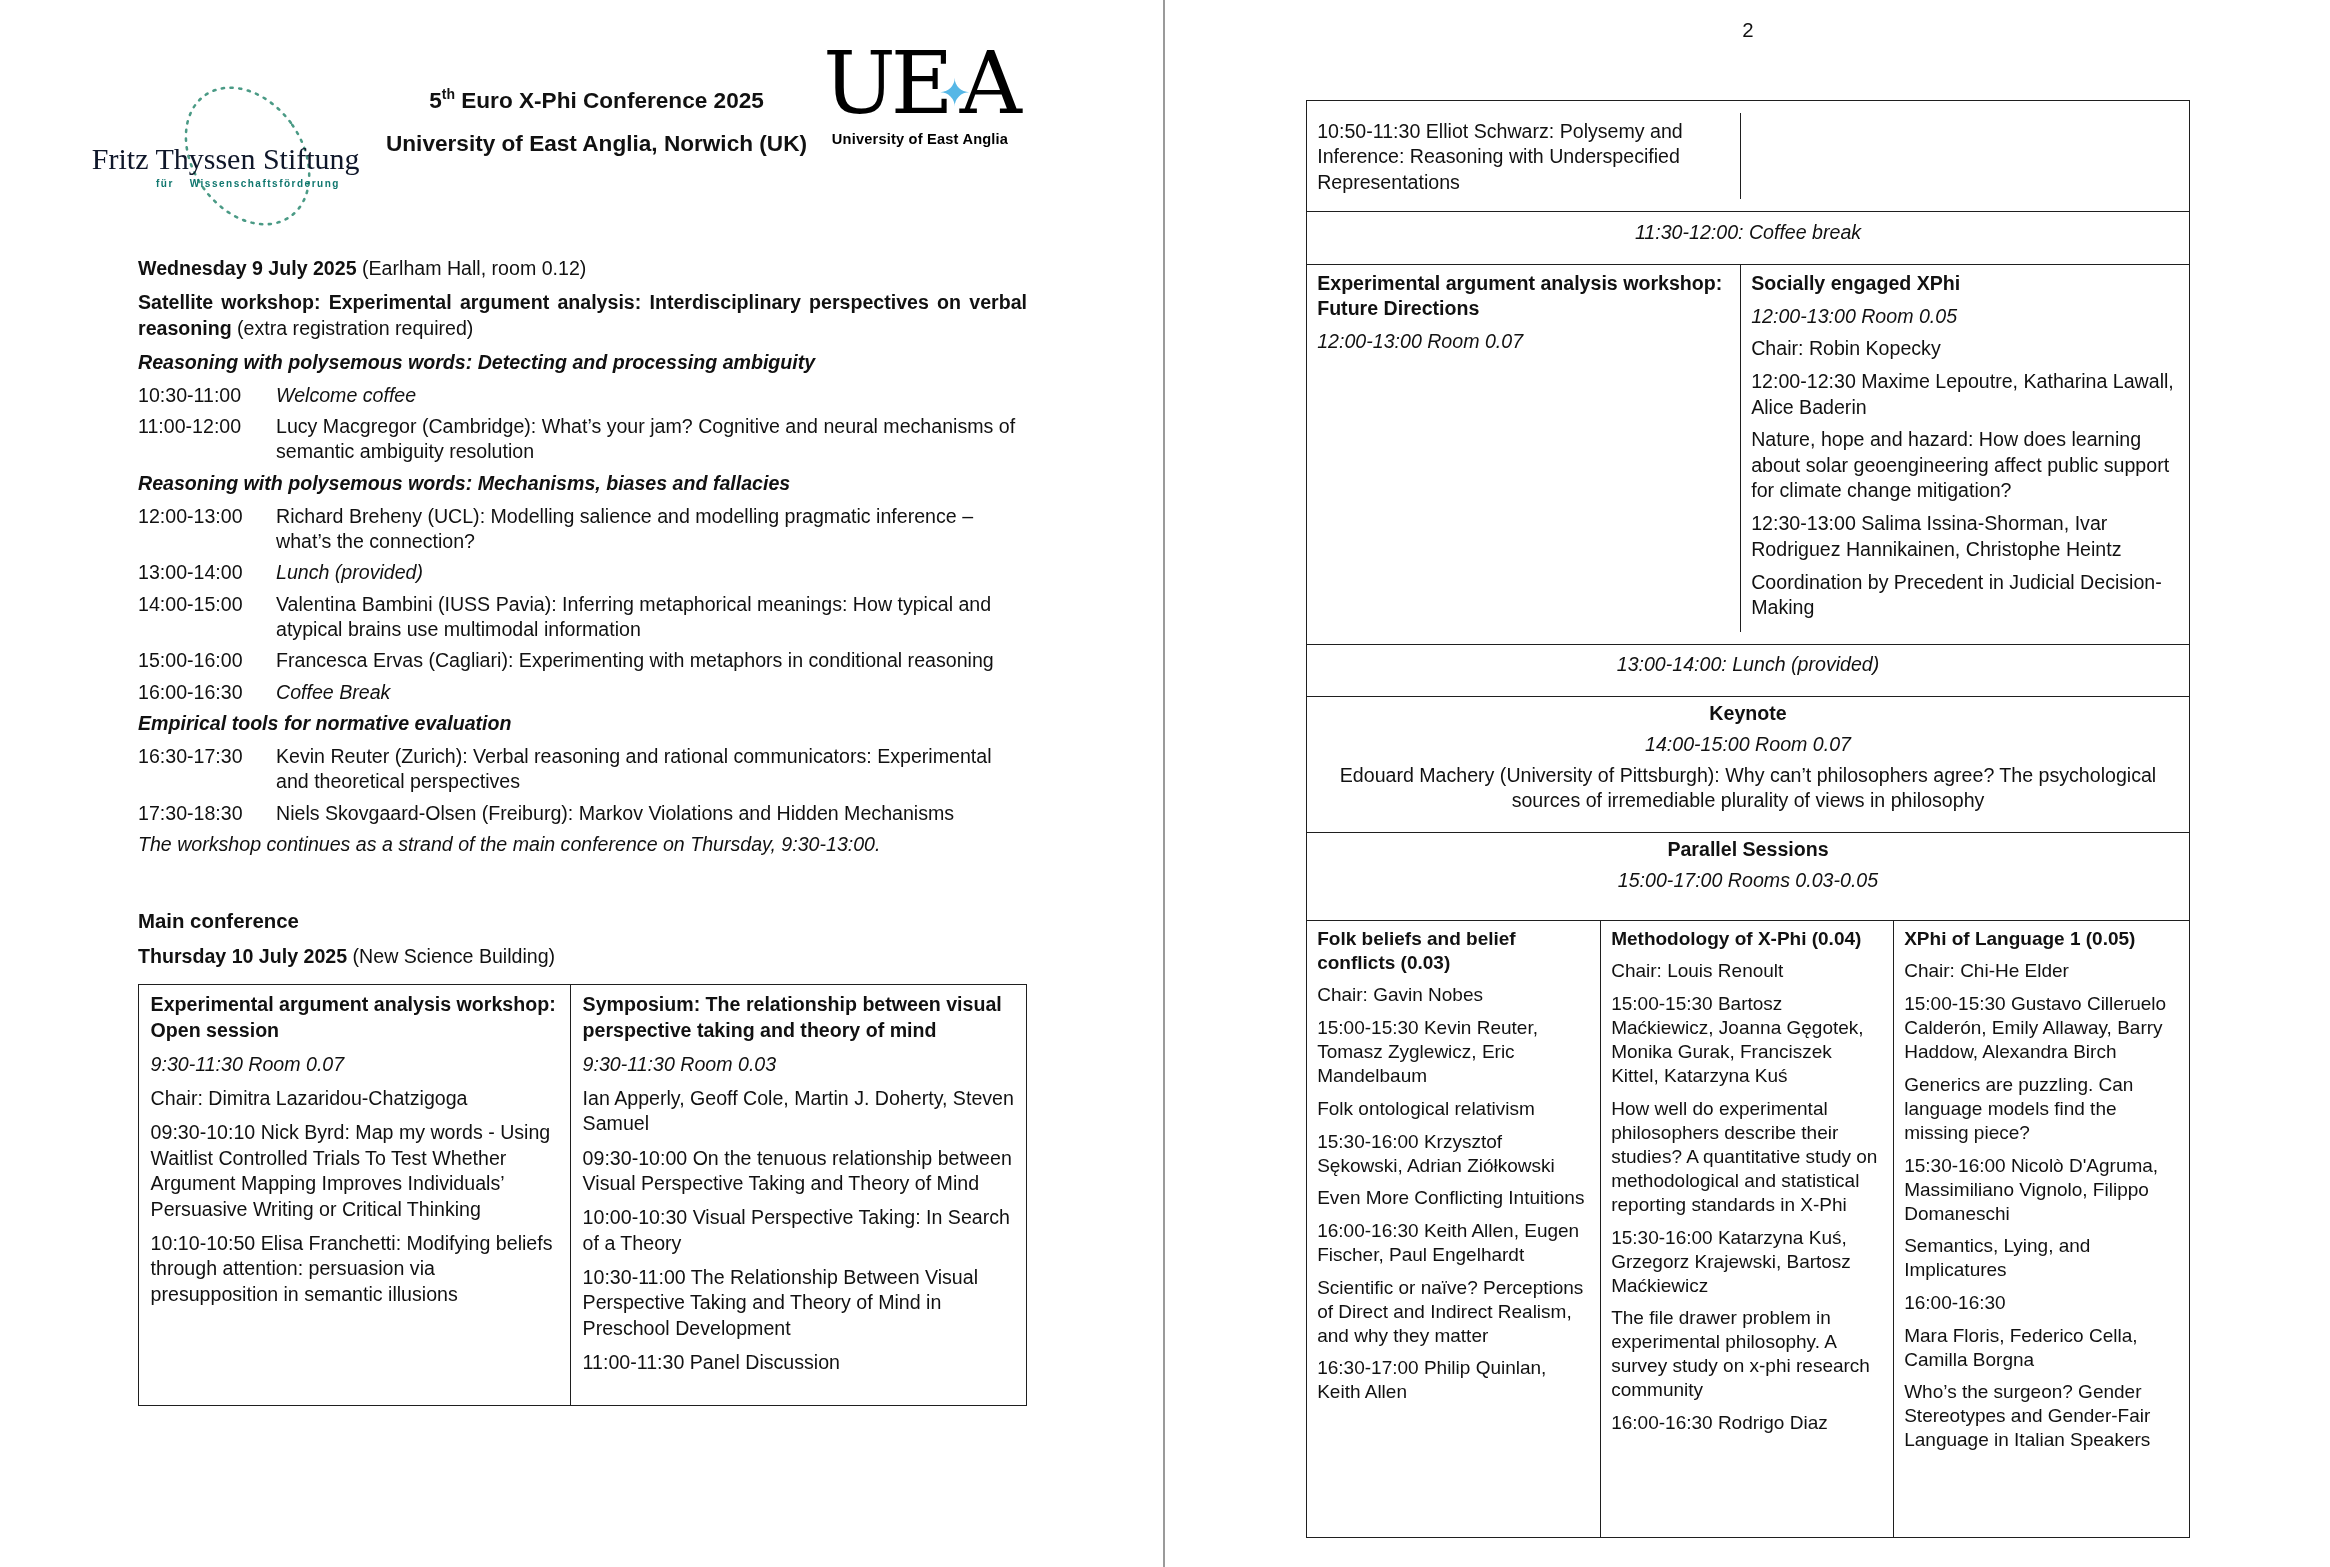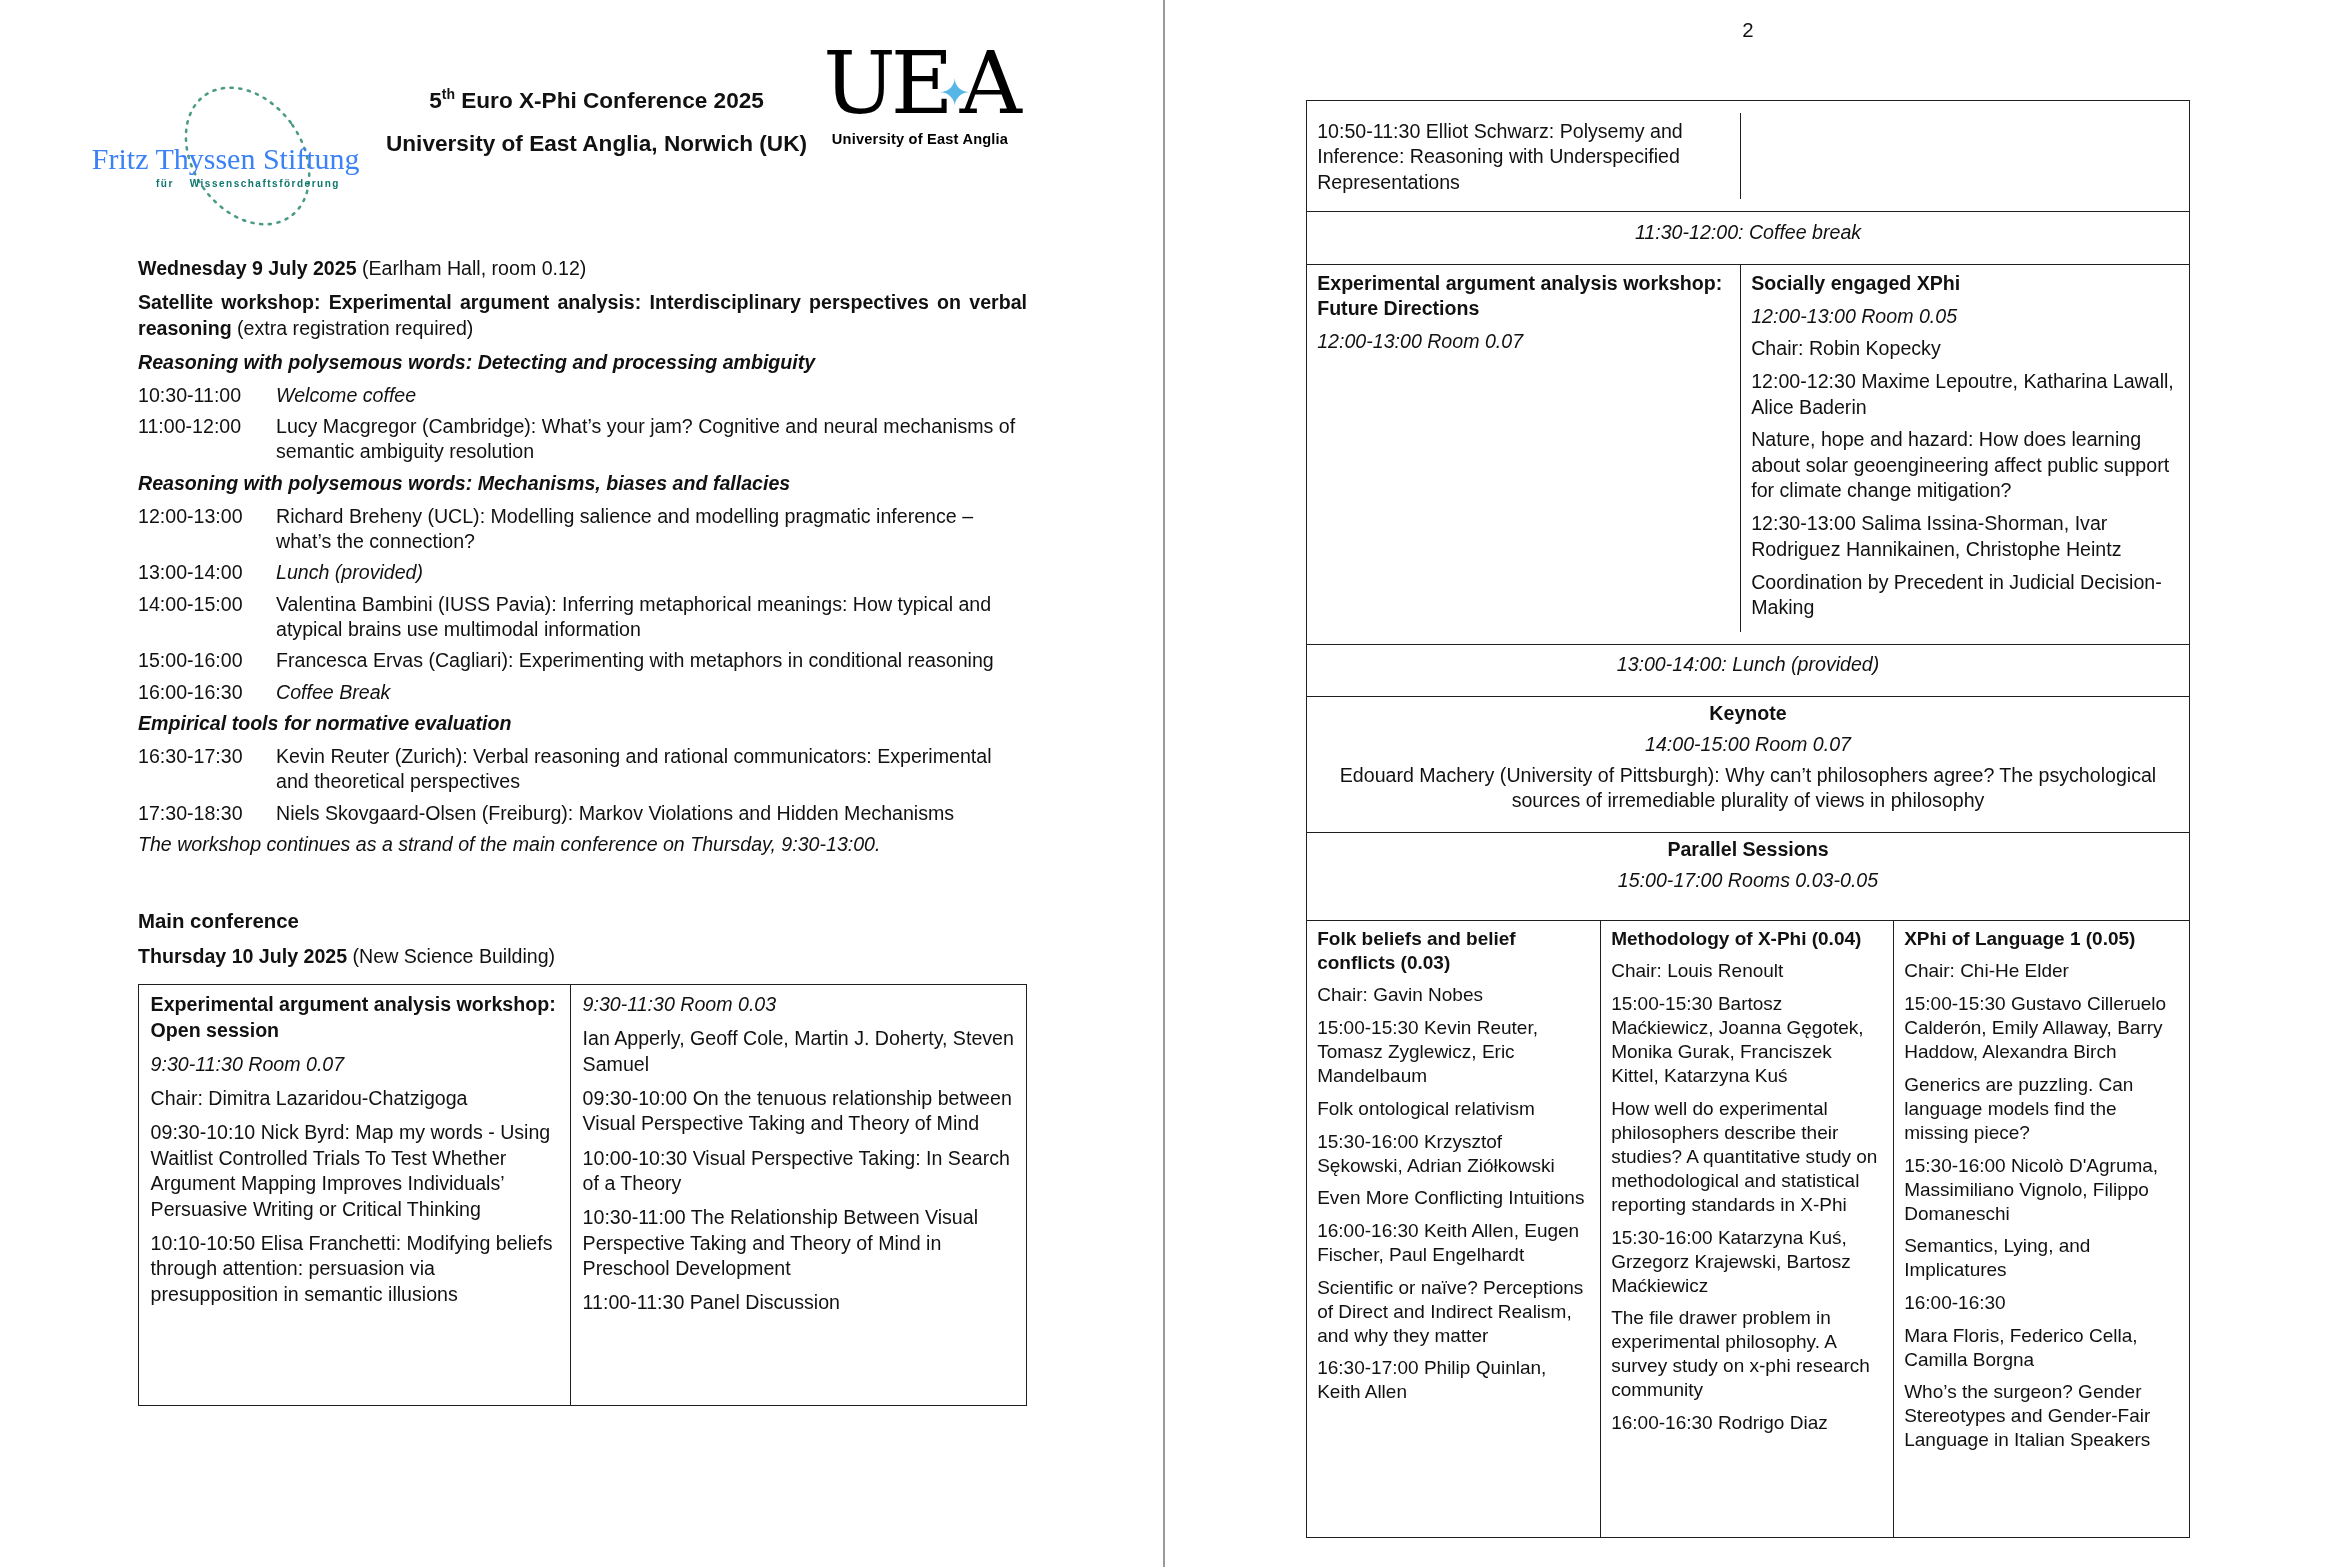--- a/index.html
+++ b/index.html
@@ -7,21 +7,21 @@
   .canvas{position:absolute;inset:0;background:#fff;}
   .page{position:absolute;top:0;width:1164px;height:1568px;background:#fff;overflow:hidden;}
   .page1{left:0;}
   .page2{left:1166px;}
   .page-divider{position:absolute;left:1163px;top:0;width:1.5px;height:1568px;background:#9a9a9a;}
 
   
   .header{position:absolute;left:0;top:0;width:1164px;height:247px;}
   .thyssen{position:absolute;left:86px;top:47px;width:342px;height:218px;}
   .thyssen svg{position:absolute;left:0;top:0;}
-  .th-name{position:absolute;left:5.8px;top:95px;width:335px;font-family:"Liberation Serif","DejaVu Serif",serif;font-size:30px;color:#3b82f6;white-space:nowrap;}
+  .th-name{position:absolute;left:5.8px;top:95px;width:335px;font-family:"Liberation Serif","DejaVu Serif",serif;font-size:30px;color:#0f172a;white-space:nowrap;}
   .th-sub{position:absolute;left:70px;top:131px;font-size:10px;font-weight:700;color:#0f766e;letter-spacing:1.5px;word-spacing:11.6px;white-space:nowrap;}
   .conf-title{position:absolute;left:342px;top:86px;width:509px;text-align:center;}
   .conf-title .t1{font-size:22.6px;font-weight:700;}
   .conf-title .t1 sup{font-size:0.62em;}
   .conf-title .t2{font-size:22.6px;font-weight:700;margin-top:17.5px;}
   .uea{position:absolute;right:146px;top:38px;width:196px;text-align:center;}
   .uea-letters{font-family:"DejaVu Serif","Liberation Serif",serif;font-size:86px;line-height:1.05;letter-spacing:-5.1px;font-weight:500;color:#000;}
   .uea-star{display:inline-block;color:#56b7e6;font-size:38px;margin:0 -11px 0 -9.5px;position:relative;top:-7.3px;letter-spacing:0;}
   .uea-caption{font-size:14.6px;font-weight:700;margin-top:2.9px;letter-spacing:0.2px;color:#000;}
 
@@ -158,20 +158,21 @@
 
       <div class="t1grid">
         <div class="tcell c-l">
             <p class="para b">Experimental argument analysis workshop: Open session</p>
             <p class="para i">9:30-11:30 Room 0.07</p>
             <p class="para n">Chair: Dimitra Lazaridou-Chatzigoga</p>
             <p class="para n">09:30-10:10 Nick Byrd: Map my words - Using Waitlist Controlled Trials To Test Whether Argument Mapping Improves Individuals’ Persuasive Writing or Critical Thinking</p>
             <p class="para n">10:10-10:50 Elisa Franchetti: Modifying beliefs through attention: persuasion via presupposition in semantic illusions</p>
           </div>
         <div class="tcell c-r">
+            <p class="para b">Symposium: The relationship between visual perspective taking and theory of mind</p>
             <p class="para i">9:30-11:30 Room 0.03</p>
             <p class="para n">Ian Apperly, Geoff Cole, Martin J. Doherty, Steven Samuel</p>
             <p class="para n">09:30-10:00 On the tenuous relationship between Visual Perspective Taking and Theory of Mind</p>
             <p class="para n">10:00-10:30 Visual Perspective Taking: In Search of a Theory</p>
             <p class="para n">10:30-11:00 The Relationship Between Visual Perspective Taking and Theory of Mind in Preschool Development</p>
             <p class="para n">11:00-11:30 Panel Discussion</p>
           </div>
       </div>
     </div>
   </div>

